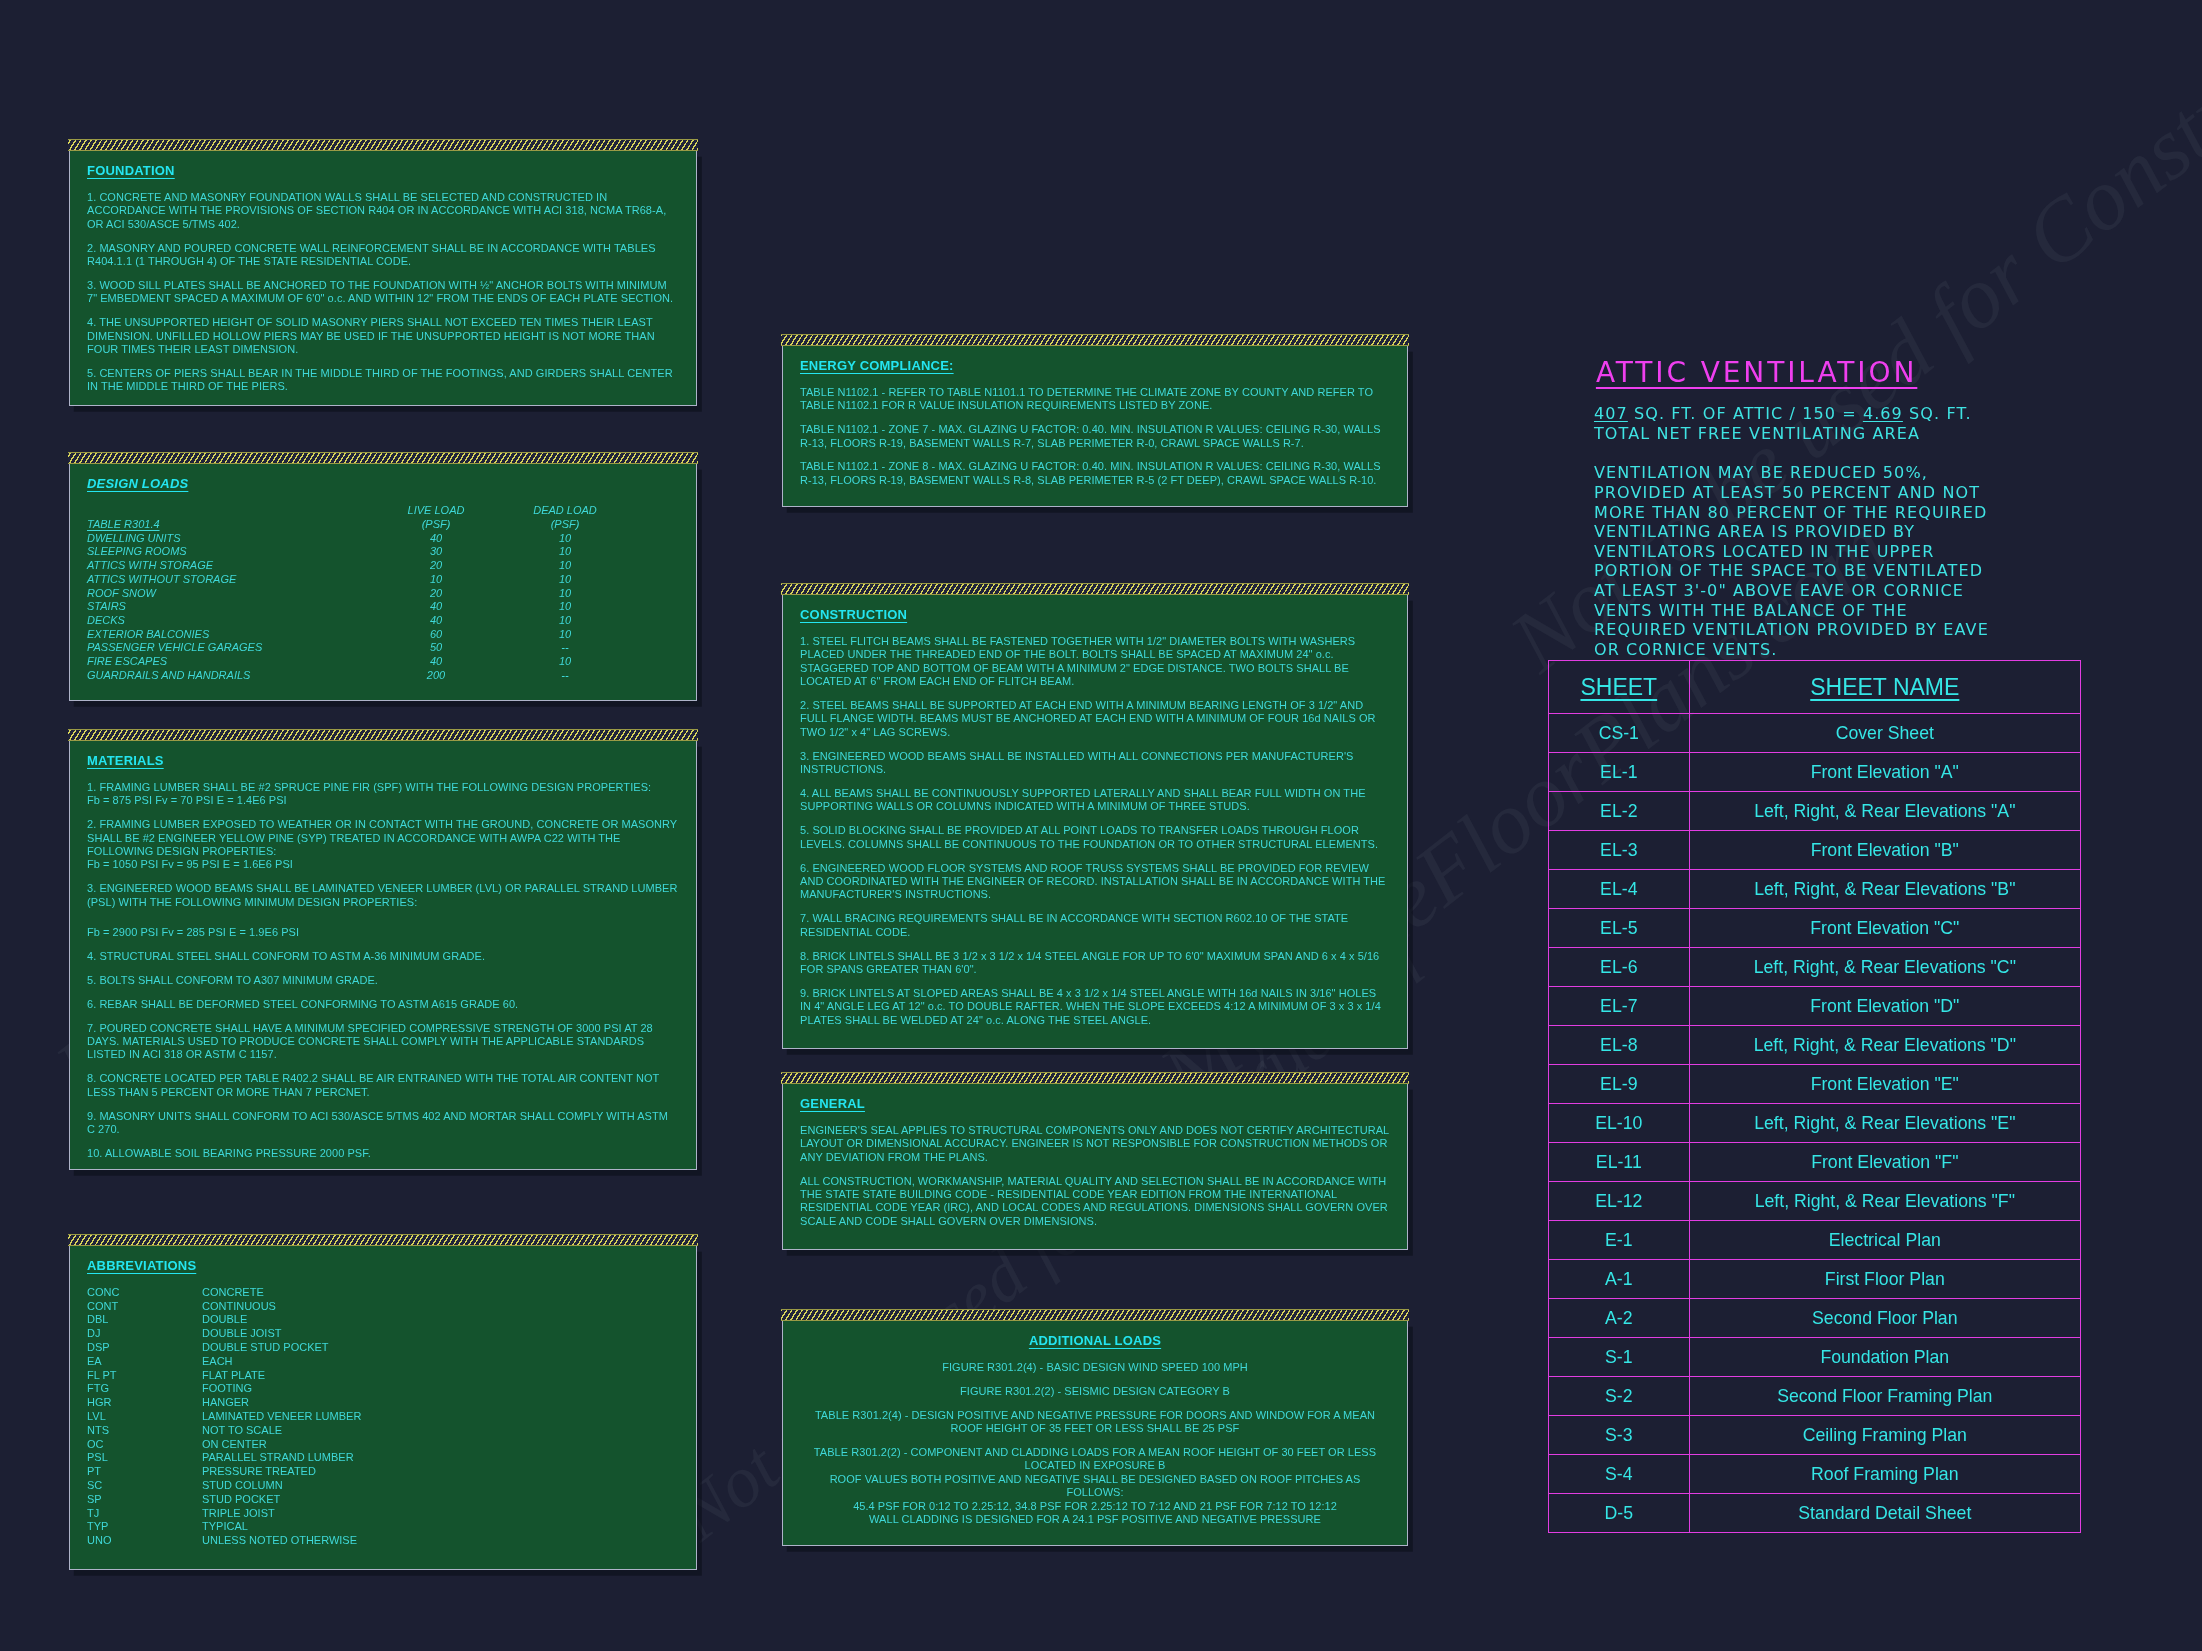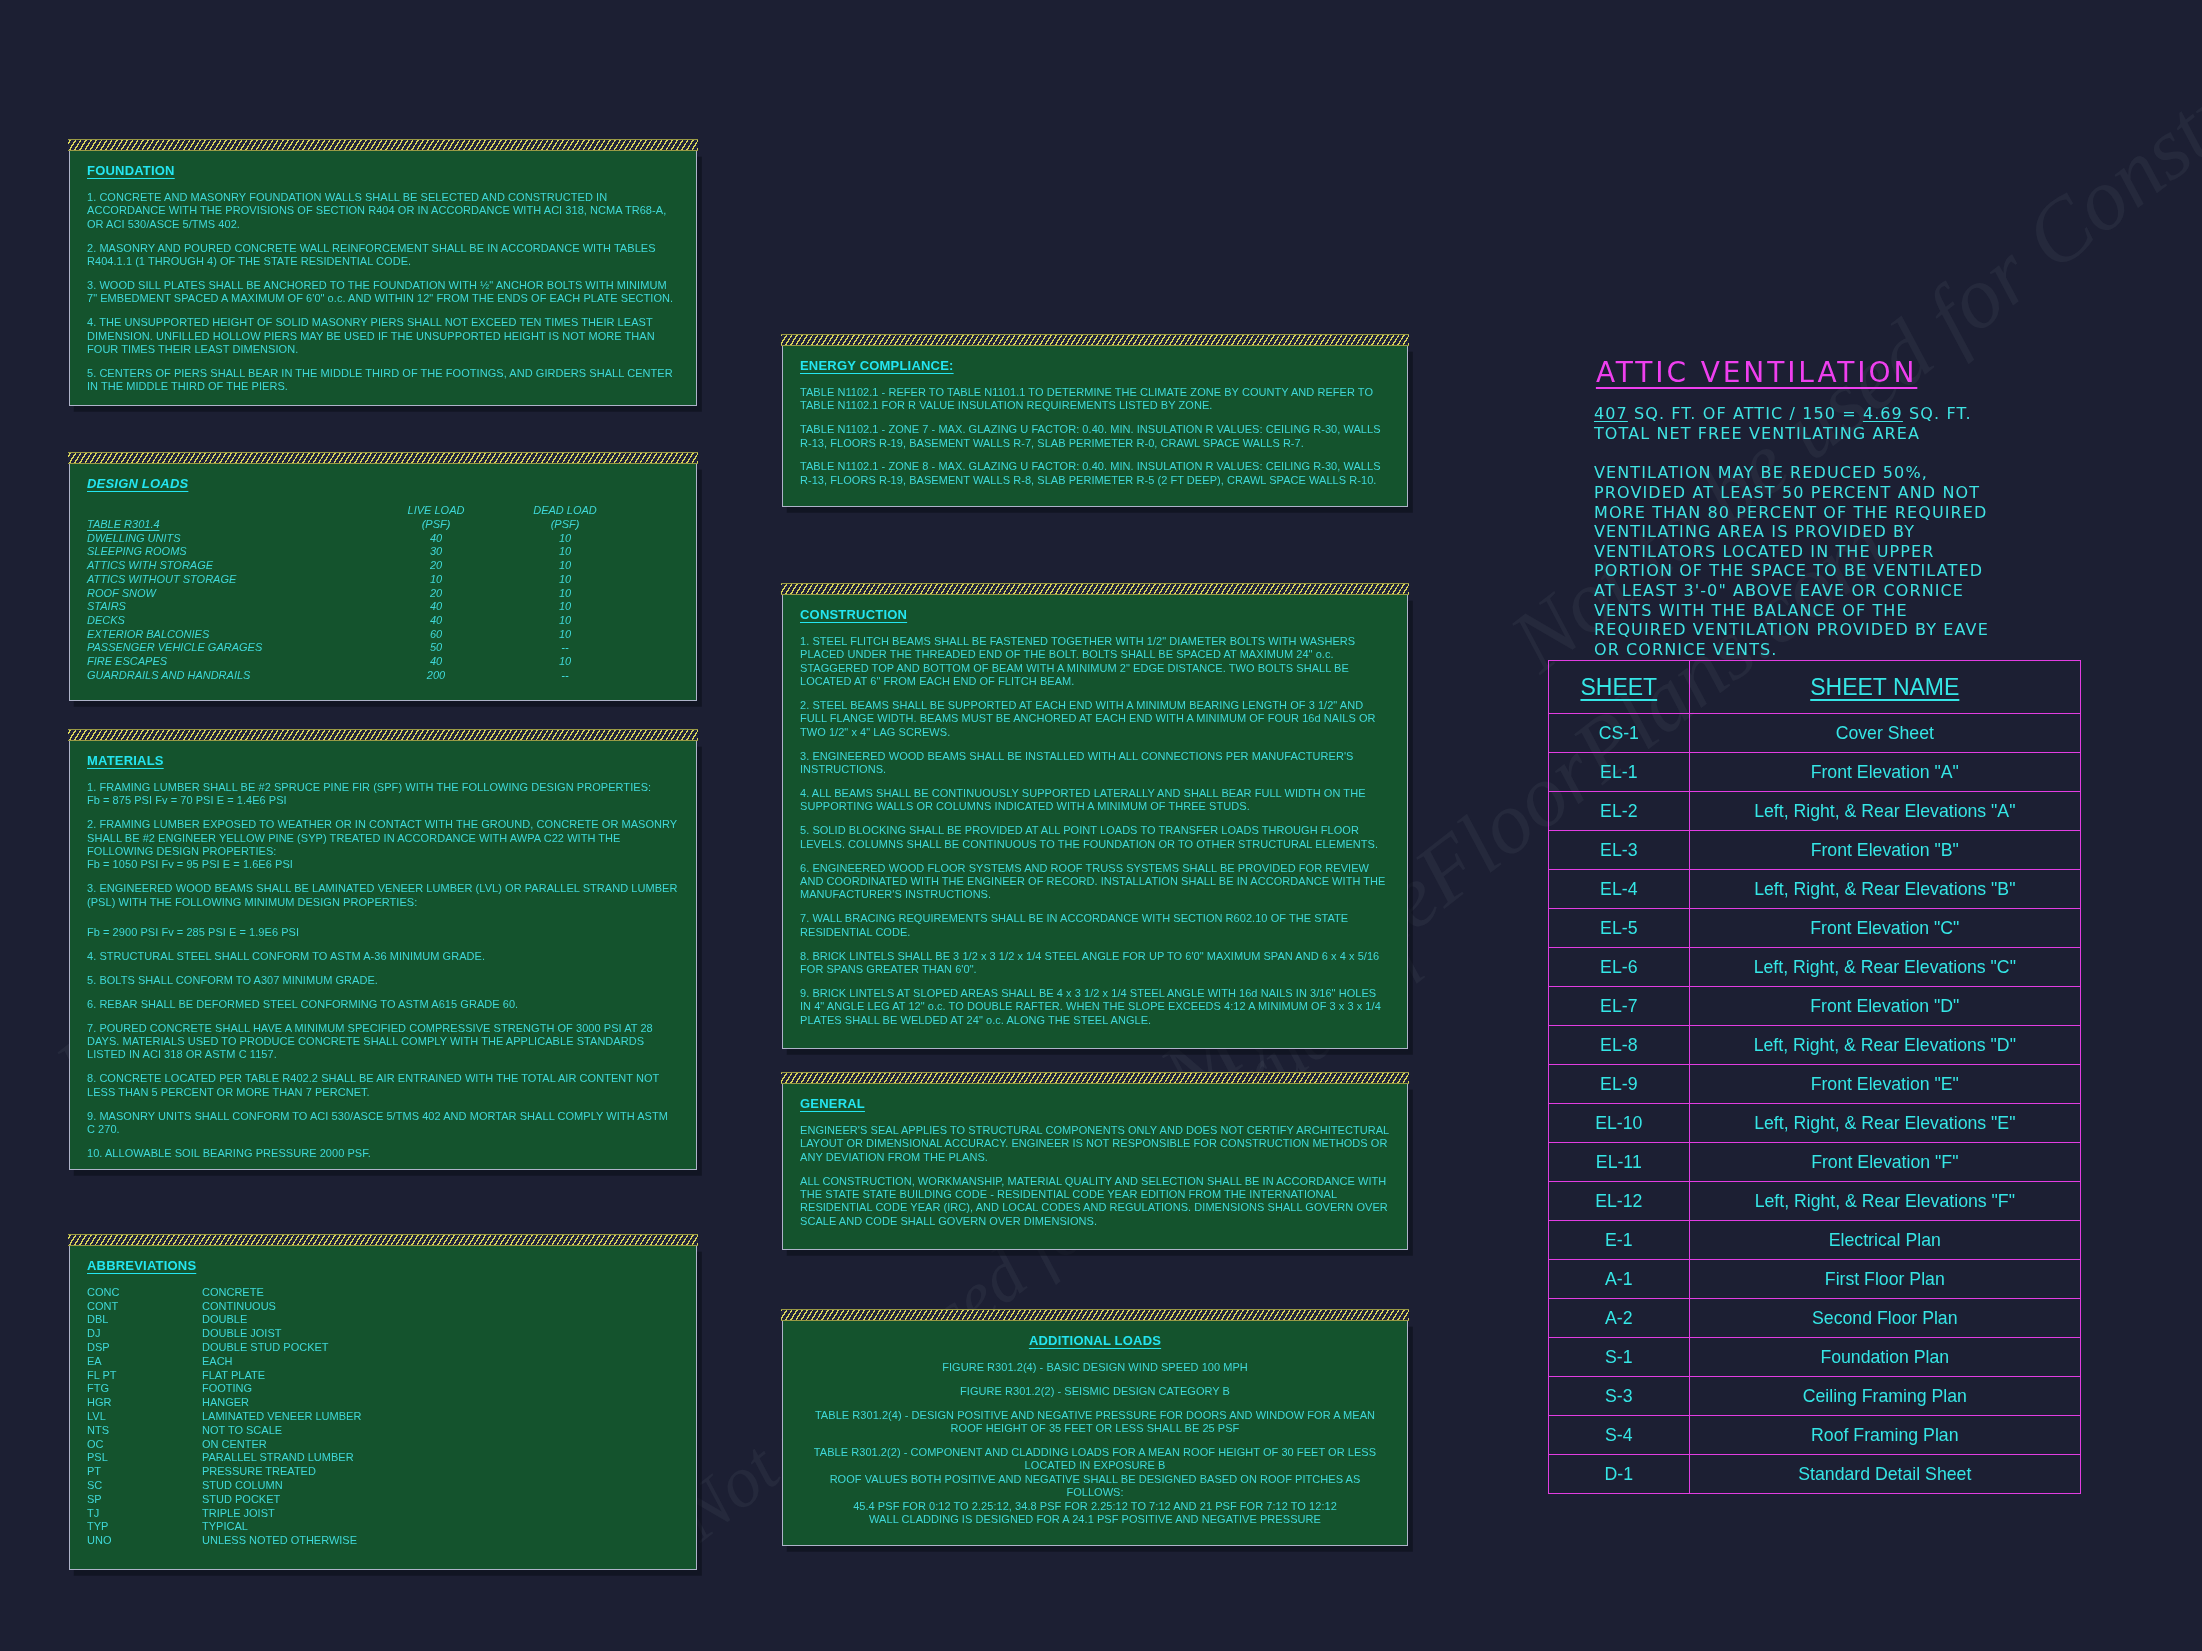--- a/index.html
+++ b/index.html
@@ -425,28 +425,32 @@
         </tr>
       <tr>
           <td class="col-a">A-2</td>
           <td>Second Floor Plan</td>
         </tr>
       <tr>
           <td class="col-a">S-1</td>
           <td>Foundation Plan</td>
         </tr>
       <tr>
+          <td class="col-a">S-2</td>
+          <td>Second Floor Framing Plan</td>
+        </tr>
+      <tr>
           <td class="col-a">S-3</td>
           <td>Ceiling Framing Plan</td>
         </tr>
       <tr>
           <td class="col-a">S-4</td>
           <td>Roof Framing Plan</td>
         </tr>
       <tr>
-          <td class="col-a">D-1</td>
+          <td class="col-a">D-5</td>
           <td>Standard Detail Sheet</td>
         </tr>
     </tbody>
   </table>
 
 </div>
 
 
 </body></html>

